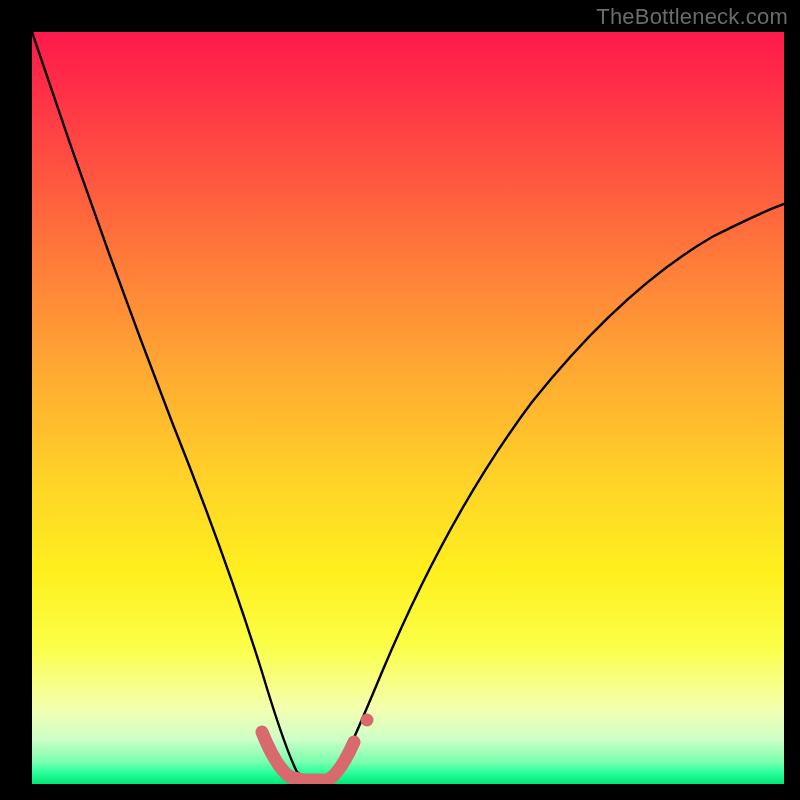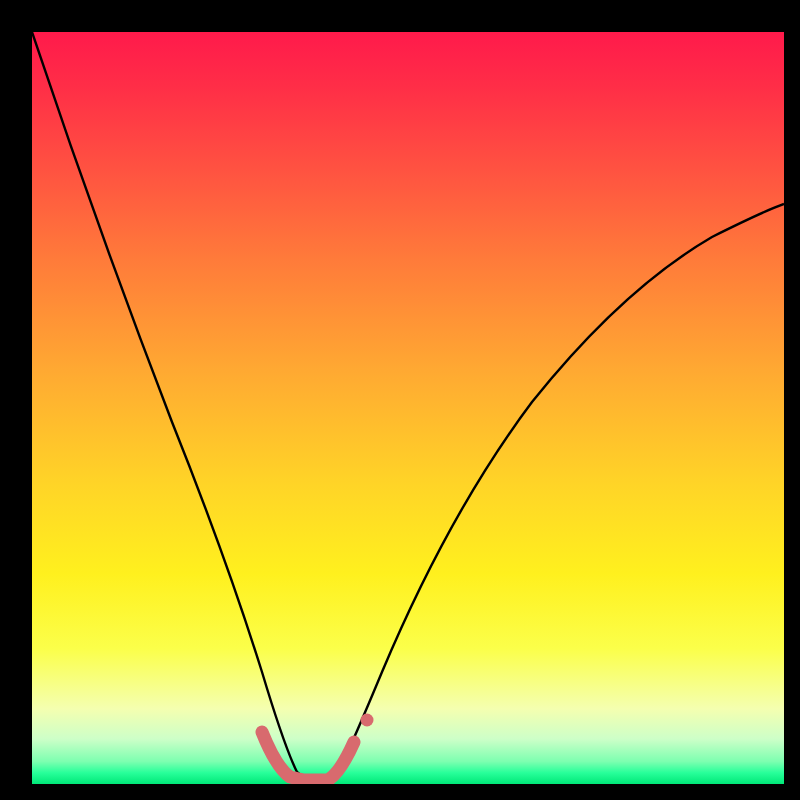--- a/index.html
+++ b/index.html
@@ -86,13 +86,14 @@
       <path d="M 230 700
                C 238 720, 248 738, 258 745
                L 272 748
                L 296 748
                C 306 742, 314 728, 322 710" fill="none" stroke="#d86a6e" stroke-width="13" stroke-linecap="round" stroke-linejoin="round"></path>
 
       <circle cx="335" cy="688" r="6.5" fill="#d86a6e"></circle>
     </svg>
   </div>
 
+  <div class="watermark">TheBottleneck.com</div>
 </div>
 
 </body></html>

